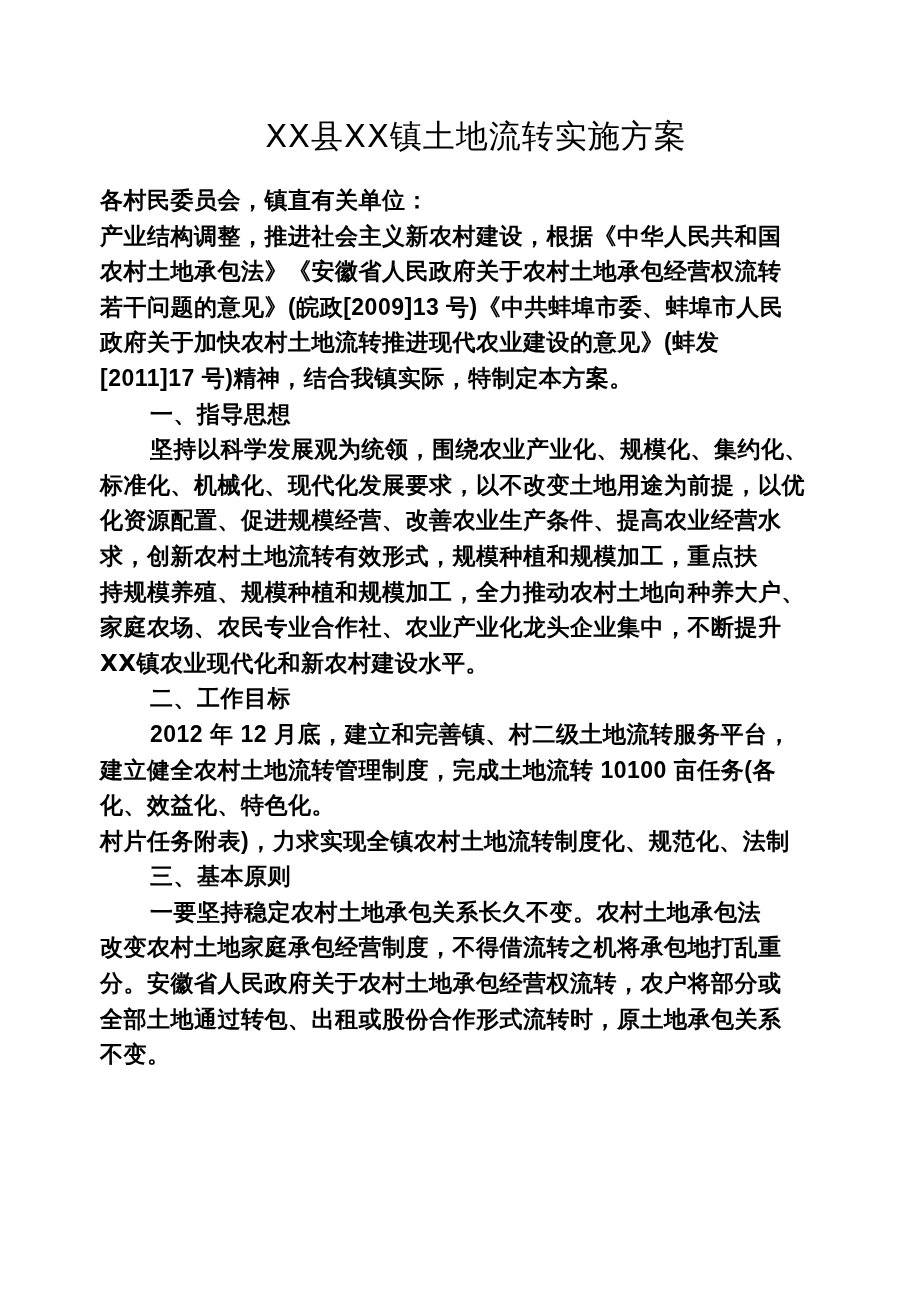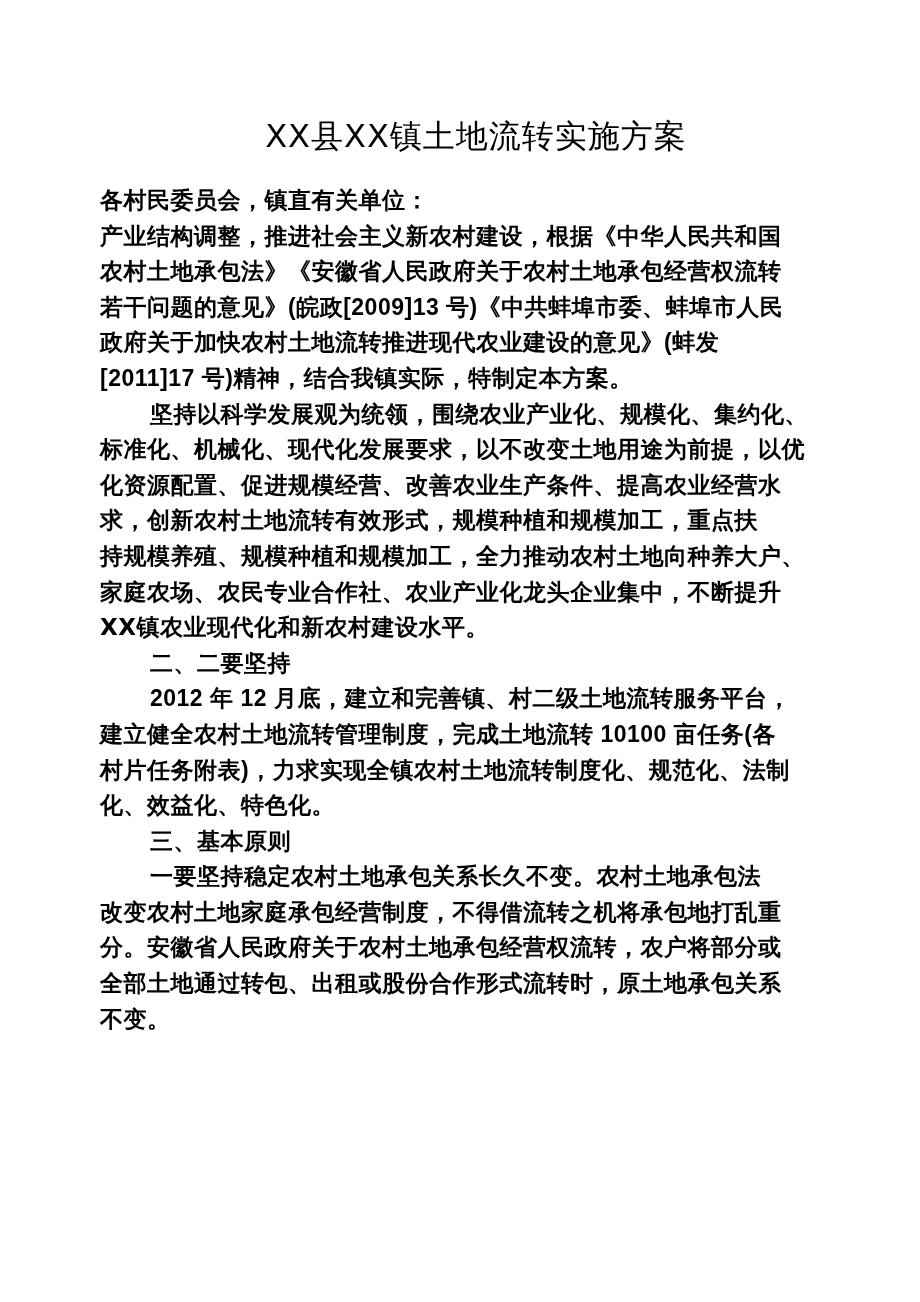--- a/index.html
+++ b/index.html
@@ -53,32 +53,33 @@
 
 <div class="page" style="background: rgb(255, 255, 255); color: rgb(0, 0, 0);">
   <h1 class="doc-title">ⅩⅩ县ⅩⅩ镇土地流转实施方案</h1>
   <div class="doc-body">
       <div class="doc-line">各村民委员会，镇直有关单位：</div>
       <div class="doc-line">产业结构调整，推进社会主义新农村建设，根据《中华人民共和国</div>
       <div class="doc-line">农村土地承包法》《安徽省人民政府关于农村土地承包经营权流转</div>
       <div class="doc-line">若干问题的意见》(皖政[2009]13 号)《中共蚌埠市委、蚌埠市人民</div>
       <div class="doc-line">政府关于加快农村土地流转推进现代农业建设的意见》(蚌发</div>
       <div class="doc-line">[2011]17 号)精神，结合我镇实际，特制定本方案。</div>
+      <div class="doc-line indent">一、指导思想</div>
       <div class="doc-line indent">坚持以科学发展观为统领，围绕农业产业化、规模化、集约化、</div>
       <div class="doc-line">标准化、机械化、现代化发展要求，以不改变土地用途为前提，以优</div>
       <div class="doc-line">化资源配置、促进规模经营、改善农业生产条件、提高农业经营水</div>
       <div class="doc-line">求，创新农村土地流转有效形式，规模种植和规模加工，重点扶</div>
       <div class="doc-line">持规模养殖、规模种植和规模加工，全力推动农村土地向种养大户、</div>
       <div class="doc-line">家庭农场、农民专业合作社、农业产业化龙头企业集中，不断提升</div>
       <div class="doc-line">ⅩⅩ镇农业现代化和新农村建设水平。</div>
-      <div class="doc-line indent">二、二要坚持</div>
+      <div class="doc-line indent">二、工作目标</div>
       <div class="doc-line indent">2012 年 12 月底，建立和完善镇、村二级土地流转服务平台，</div>
       <div class="doc-line">建立健全农村土地流转管理制度，完成土地流转 10100 亩任务(各</div>
+      <div class="doc-line">化、效益化、特色化。</div>
       <div class="doc-line">村片任务附表)，力求实现全镇农村土地流转制度化、规范化、法制</div>
-      <div class="doc-line">化、效益化、特色化。</div>
       <div class="doc-line indent">三、基本原则</div>
       <div class="doc-line indent">一要坚持稳定农村土地承包关系长久不变。农村土地承包法</div>
       <div class="doc-line">改变农村土地家庭承包经营制度，不得借流转之机将承包地打乱重</div>
       <div class="doc-line">分。安徽省人民政府关于农村土地承包经营权流转，农户将部分或</div>
       <div class="doc-line">全部土地通过转包、出租或股份合作形式流转时，原土地承包关系</div>
       <div class="doc-line">不变。</div>
     </div>
 </div>
 
 </body></html>

